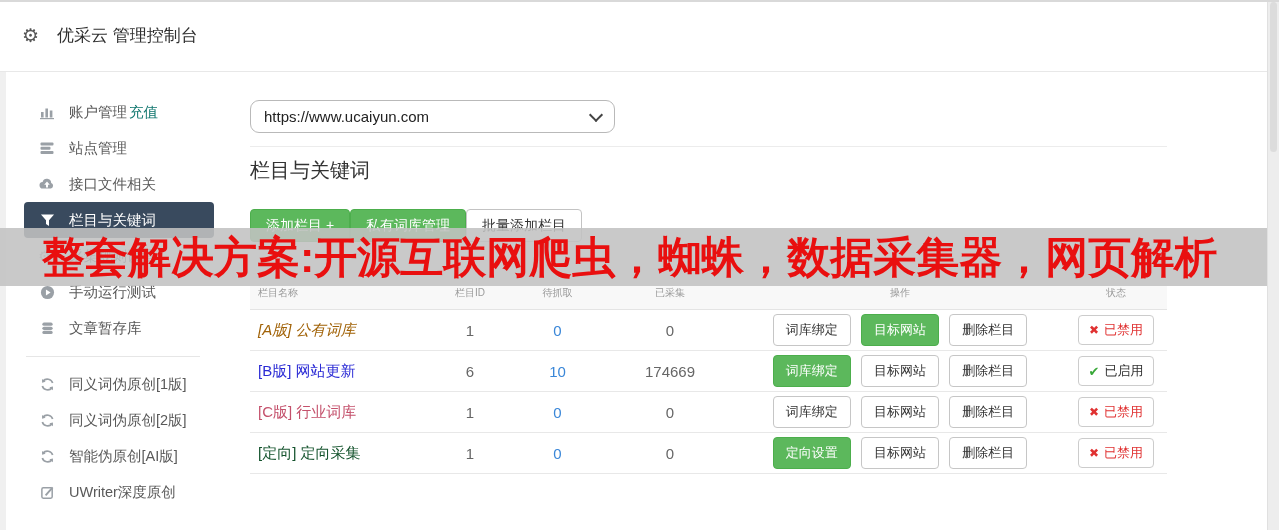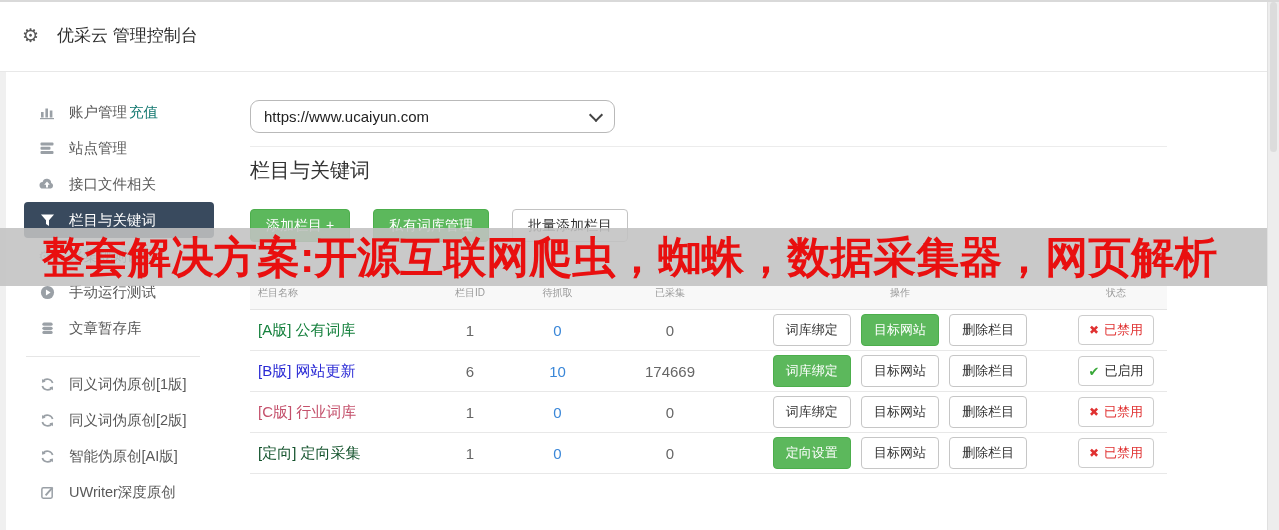--- a/index.html
+++ b/index.html
@@ -29,21 +29,21 @@
   .sicon svg{display:block;}
 
   
   .site-select{position:absolute;left:250px;top:100px;width:365px;height:33px;box-sizing:border-box;
     border:1px solid #b9b9b9;border-radius:9px;background:#fff;display:flex;align-items:center;
     justify-content:space-between;padding:8px 13px;font-size:15px;color:#222;cursor:pointer;}
   .chev{width:8px;height:8px;border-right:2px solid #444;border-bottom:2px solid #444;
     transform:rotate(45deg);margin-top:-4px;}
   .content-divider{position:absolute;left:250px;top:146px;width:917px;height:1px;background:#ececec;}
   .section-title{position:absolute;left:250px;top:157px;font-size:20px;color:#333;}
-  .toolbar{position:absolute;left:250px;top:209px;display:flex;gap:23px;}
+  .toolbar{position:absolute;left:250px;top:209px;display:flex;gap:0;}
   .tbtn{height:33px;padding:0 15px;font-size:14px;border-radius:4px;cursor:pointer;
     font-family:inherit;}
   .tbtn.green{background:#5cb85c;border:1px solid #4cae4c;color:#fff;}
   .tbtn.white{background:#fff;border:1px solid #c3c3c3;color:#333;}
 
   
   .col-table{position:absolute;left:250px;top:277px;width:917px;border-collapse:collapse;
     table-layout:fixed;z-index:2;}
   .col-table th{height:30px;background:#f8f8f8;color:#9a9a9a;font-weight:400;font-size:10px;
     border-bottom:1px solid #e4e4e4;text-align:center;}
@@ -221,21 +221,21 @@
       <th class="cname">栏目名称</th>
       <th>栏目ID</th>
       <th>待抓取</th>
       <th>已采集</th>
       <th>操作</th>
       <th>状态</th>
     </tr>
   </thead>
   <tbody>
     <tr>
-      <td class="cname"><a style="color: #15803d;">[A版] 公有词库</a></td>
+      <td class="cname"><a style="color: #a16207; font-style: italic;">[A版] 公有词库</a></td>
       <td>1</td>
       <td><a class="plink">0</a></td>
       <td>0</td>
       <td class="acts">
         <button class="abtn">词库绑定</button>
         <button class="abtn green">目标网站</button>
         <button class="abtn">删除栏目</button>
       </td>
       <td>
         <button class="status-btn disabled">

